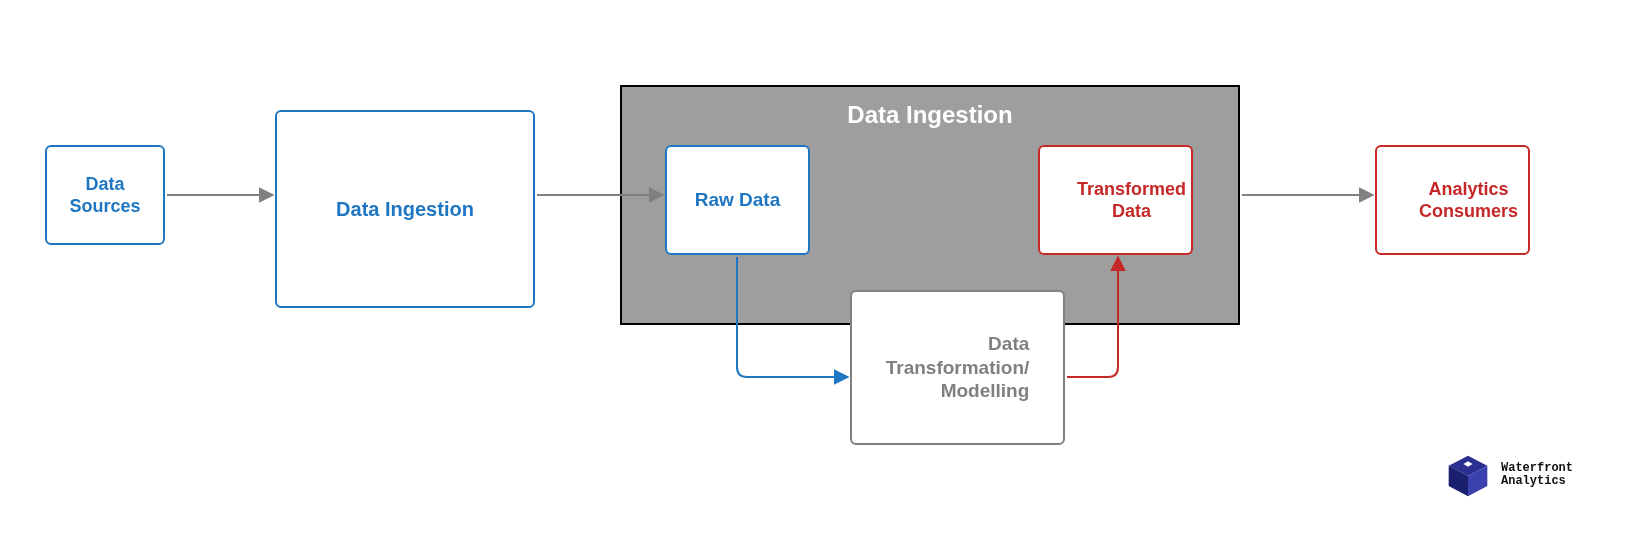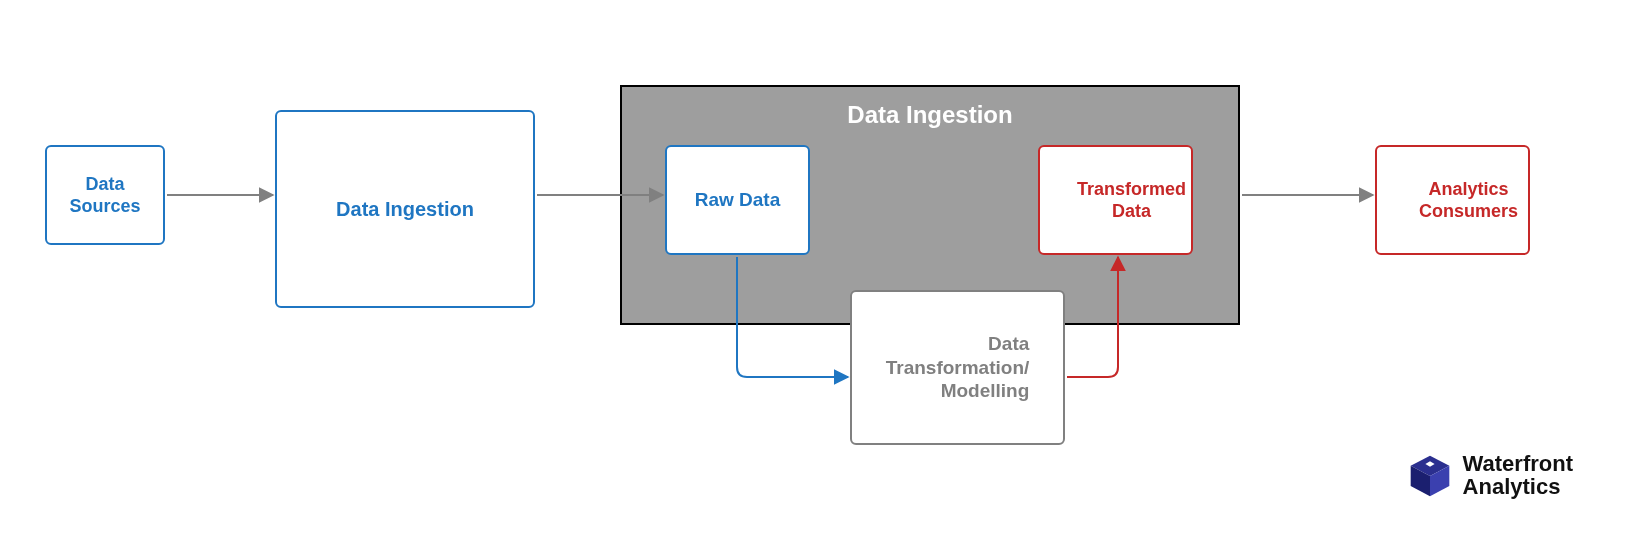--- a/index.html
+++ b/index.html
@@ -65,24 +65,24 @@
     display: flex;
     align-items: center;
     gap: 10px;
   }
   .logo-cube {
     width: 46px;
     height: 46px;
   }
   .logo-text {
     font-weight: 800;
-    font-size: 22px;
+    font-size: 12px;
     line-height: 1.05;
     color: #111;
-    font-family: Liberation Sans, sans-serif;
+    font-family: Liberation Mono, monospace;
   }
 </style>
 </head>
 <body>
 
 <div class="warehouse-container" style="left:620px; top:85px; width:620px; height:240px;">
   <div class="warehouse-title" style="top:14px;">Data Ingestion</div>
 </div>
 
 <div class="node blue-node fs-18" style="left:45px; top:145px; width:120px; height:100px;">

